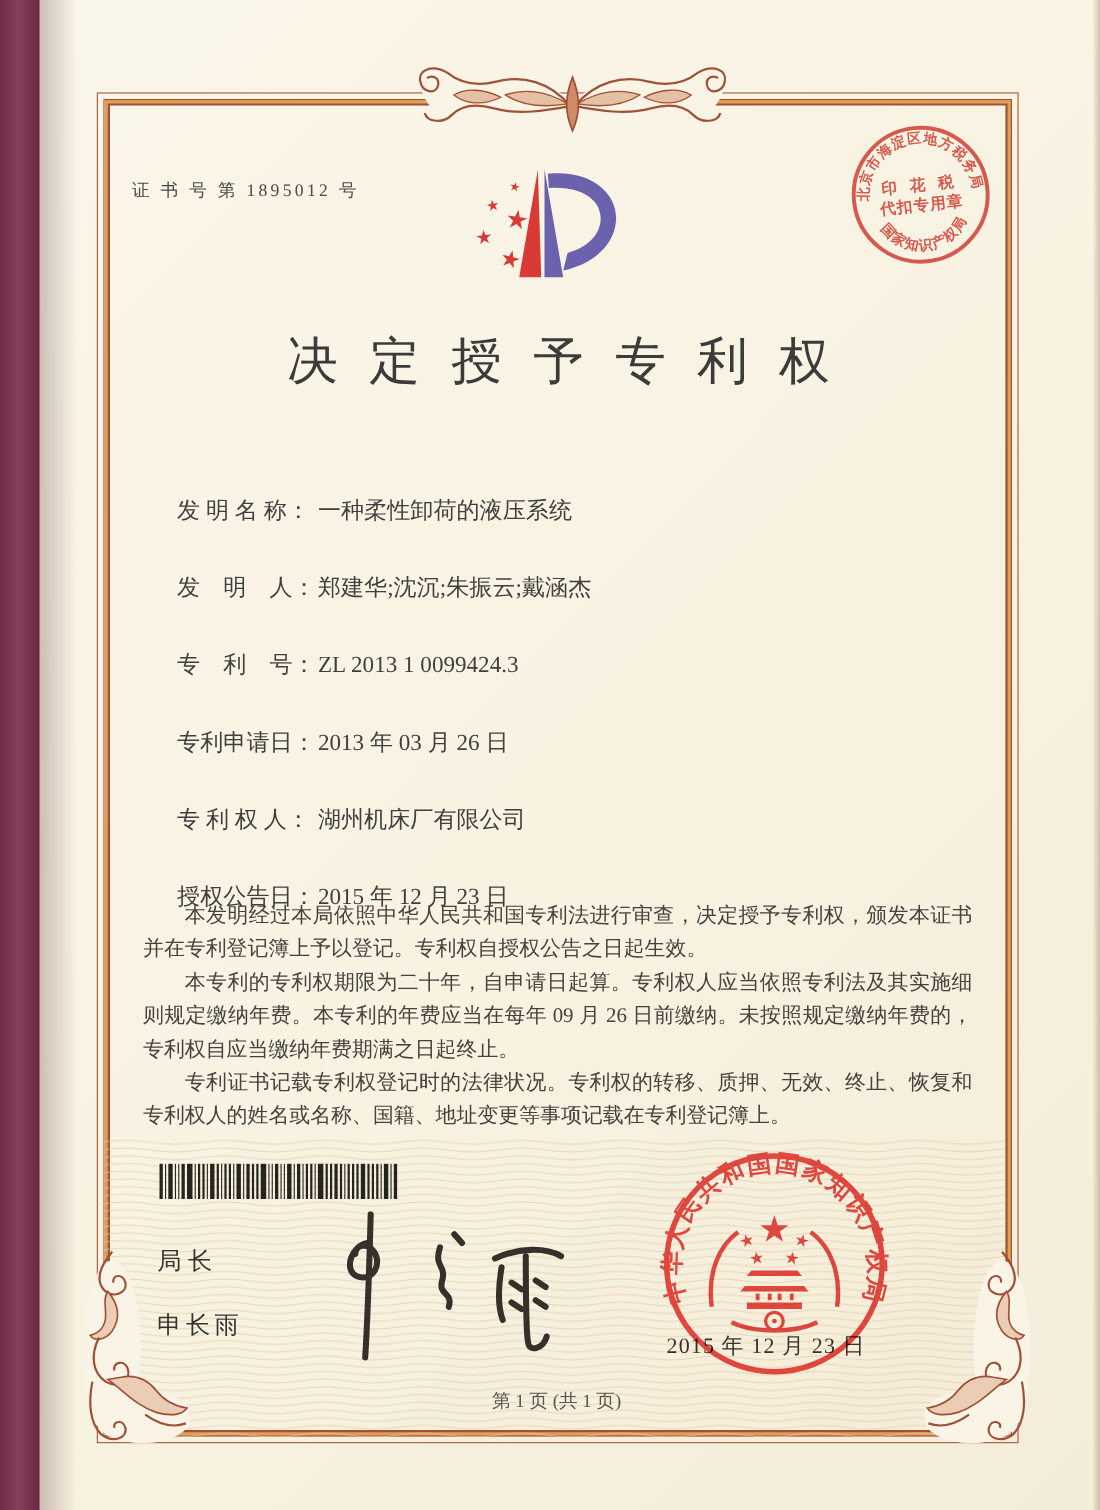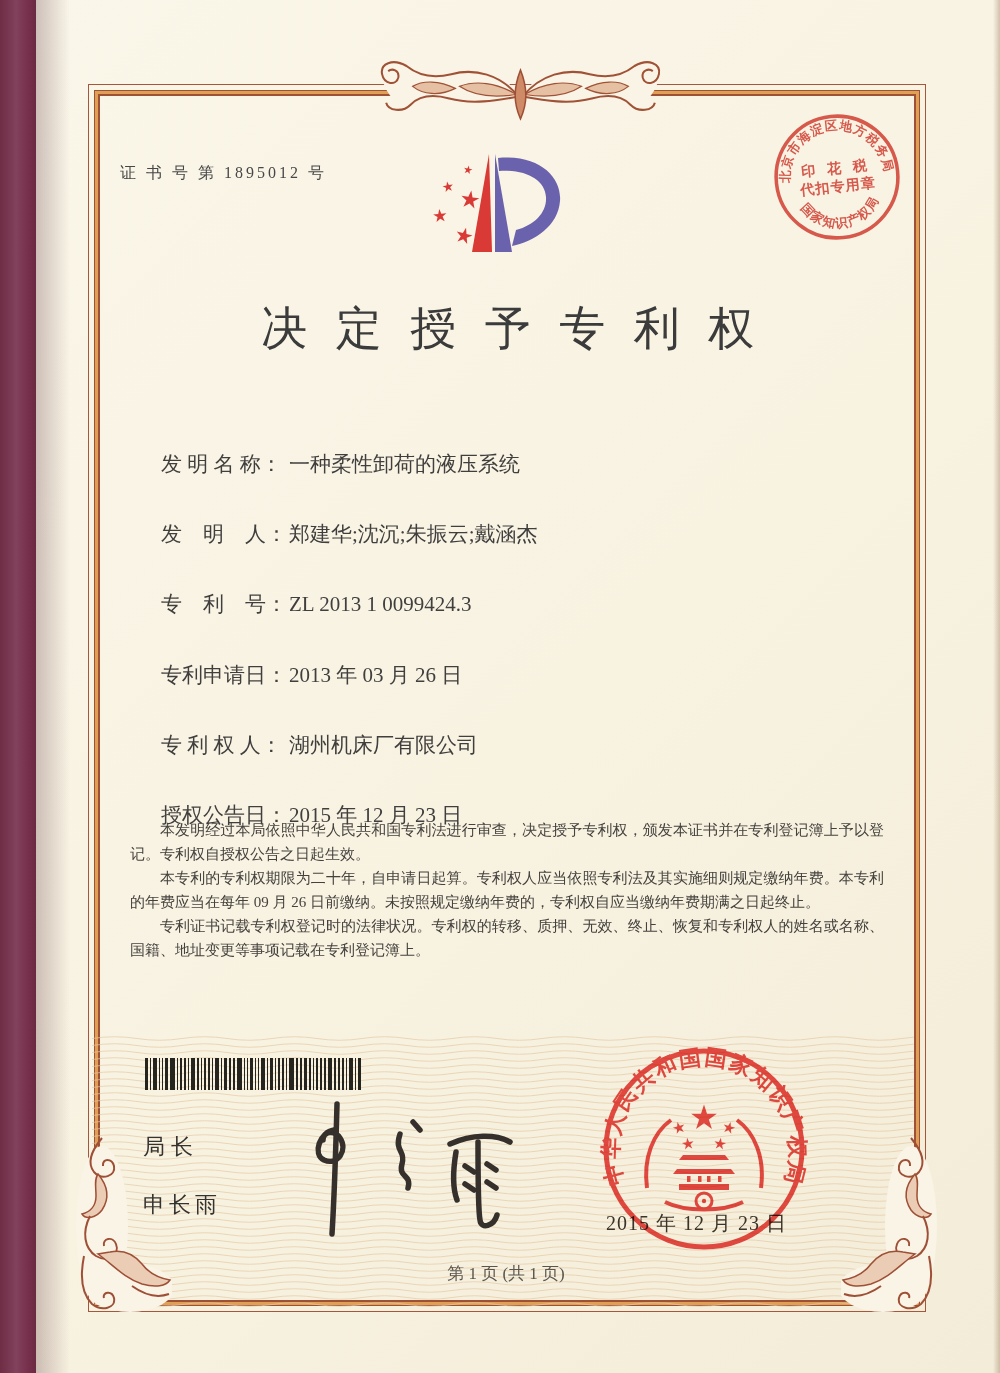--- a/index.html
+++ b/index.html
@@ -18,21 +18,21 @@
   .frame-outer{left:88px;top:84px;width:836px;height:1226px;border:1px solid #a5573c;}
   .frame-inner{left:94px;top:90px;width:824px;height:1214px;border:1px solid #9f5136;
          box-shadow:inset 0 0 0 3px #dfa055, inset 0 0 0 5px #9f5136;}
   .waves{left:92px;top:1035px;width:822px;height:272px;}
   .cert-no{left:120px;top:163px;font-size:16px;letter-spacing:3px;color:#474747;white-space:pre;}
   .title{left:104px;top:298px;width:836px;text-align:center;font-size:46px;color:#3b3b3b;
          letter-spacing:.62em;font-weight:500;white-space:nowrap;}
   .field-row{position:absolute;left:140px;font-size:21px;color:#403f3e;white-space:pre;}
   .field-label{display:inline-block;width:128px;white-space:pre;font-family:Liberation Serif, serif;}
   .field-value{white-space:pre;}
-  .body-text{left:130px;top:818px;width:754px;font-size:15px;line-height:1.6;
+  .body-text{left:130px;top:818px;width:754px;font-size:19px;line-height:1.6;
          text-align:justify;color:#45423e;}
   .body-text p{margin:0;text-indent:2em;}
   .barcode{left:145px;top:1058px;width:246px;height:32px;display:flex;align-items:stretch;}
   .barcode div{background:#26241f;margin-right:2px;flex:none;}
   .signer-role{left:143px;top:1132px;font-size:22px;color:#35332f;letter-spacing:6px;}
   .signer-name{left:143px;top:1190px;font-size:22px;color:#35332f;letter-spacing:4px;}
   .signature{left:282px;top:1092px;}
   .seal{left:593px;top:1038px;mix-blend-mode:multiply;}
   .seal-date{left:606px;top:1210px;font-size:20px;color:#3d372f;letter-spacing:1px;
          mix-blend-mode:multiply;white-space:pre;}

